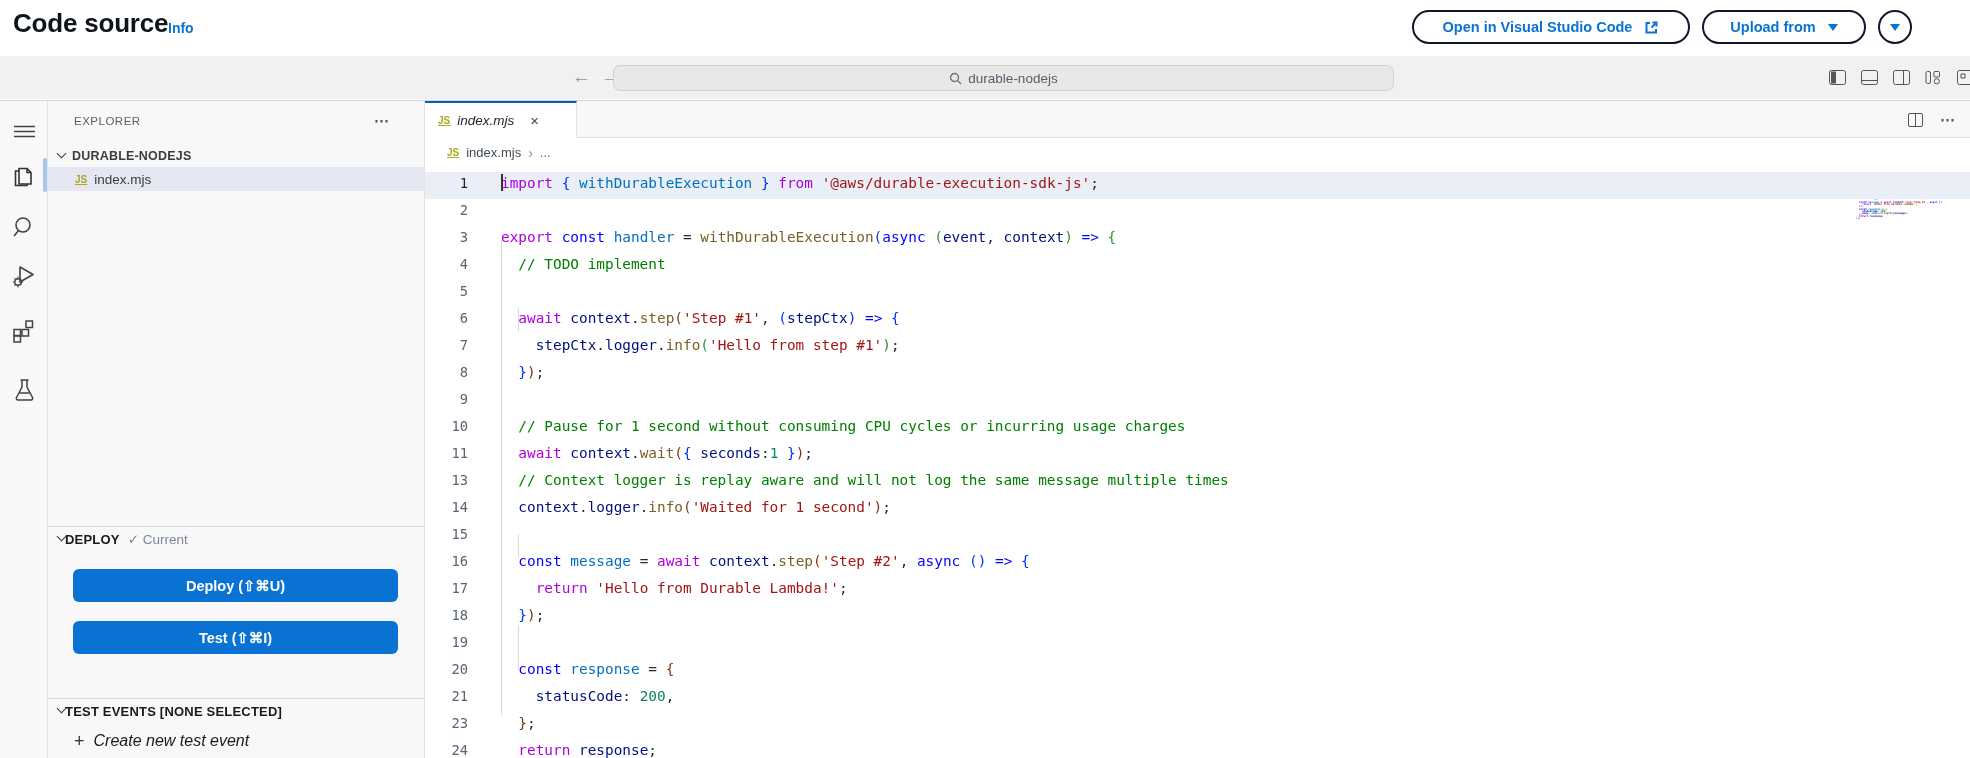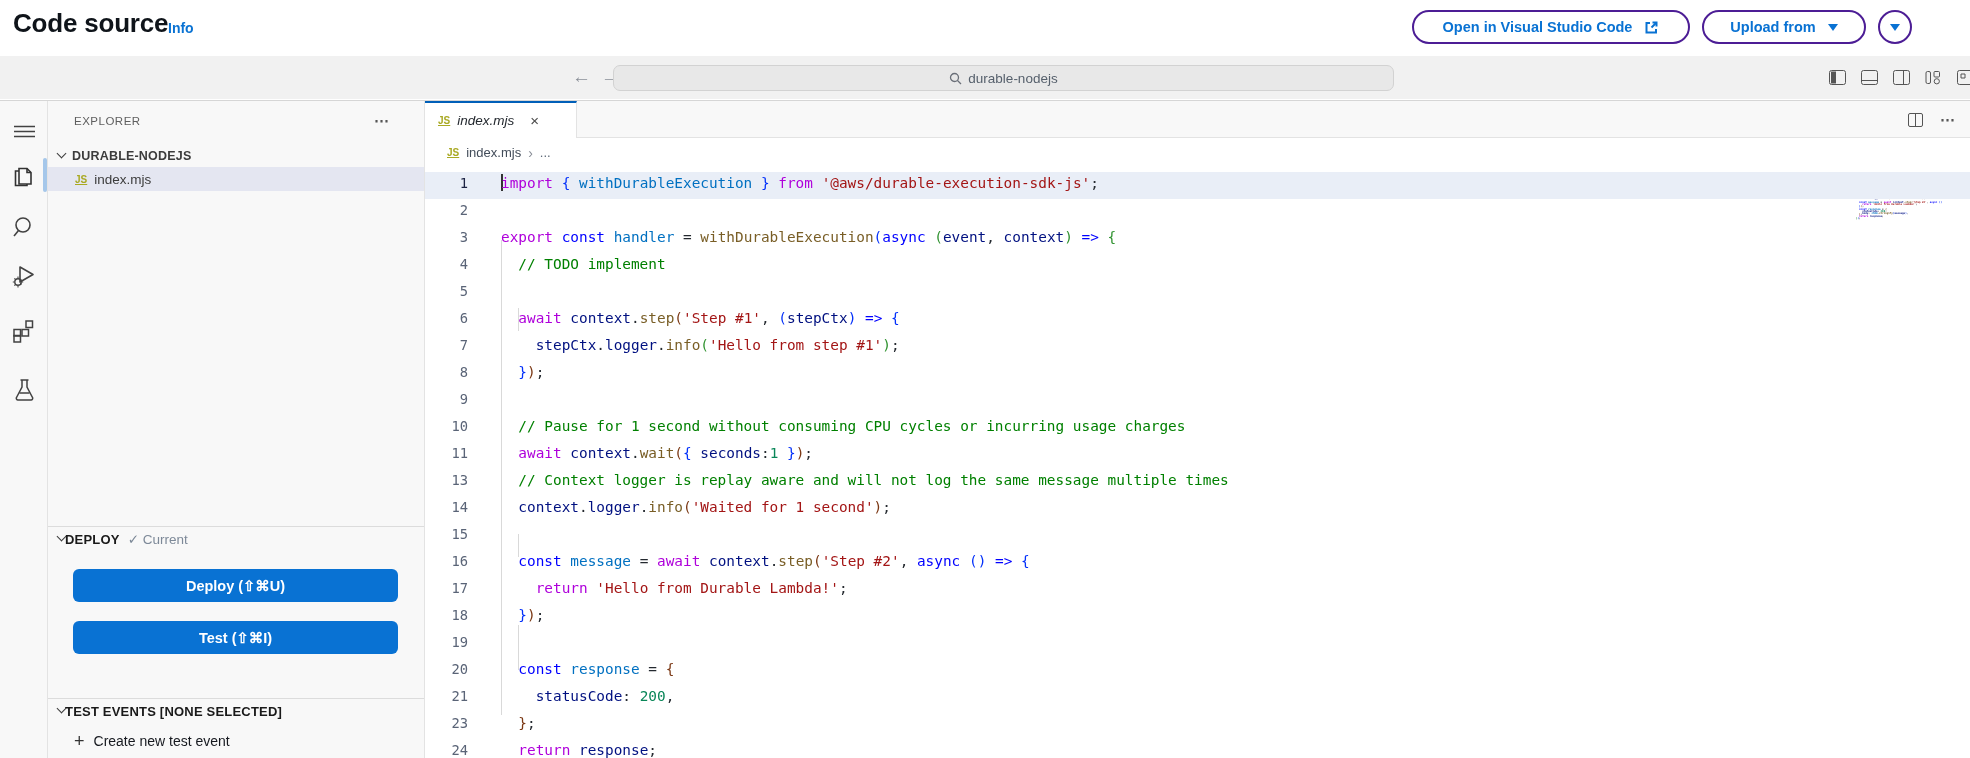--- a/index.html
+++ b/index.html
@@ -3,21 +3,21 @@
 <meta charset="utf-8">
 <style>
   * { box-sizing: border-box; }
   html,body { margin:0; padding:0; background:#fff; }
   body { font-family:"Liberation Sans", sans-serif; color:#16191f; }
   .page { position:relative; width:1970px; height:758px; overflow:hidden; background:#fff; }
 
   
   .hdr-title { position:absolute; left:13px; top:8px; font-size:26px; font-weight:700; color:#0f141a; letter-spacing:-0.2px; }
   .hdr-info { position:absolute; left:168px; top:20px; font-size:14px; font-weight:700; color:#0972d3; text-decoration:none; cursor:pointer; }
-  .pill-btn { position:absolute; top:10px; height:34px; border:2px solid #4c1d95; border-radius:17px; background:#fff; color:#0972d3; font-weight:700; font-size:14.5px; display:flex; align-items:center; justify-content:center; gap:12px; cursor:pointer; font-family:"Liberation Sans",sans-serif; }
+  .pill-btn { position:absolute; top:10px; height:34px; border:2px solid #0f172a; border-radius:17px; background:#fff; color:#0972d3; font-weight:700; font-size:14.5px; display:flex; align-items:center; justify-content:center; gap:12px; cursor:pointer; font-family:"Liberation Sans",sans-serif; }
   .btn-open { right:280px; width:278px; }
   .btn-upload { right:104px; width:164px; }
   .btn-circle { right:58px; width:34px; border-radius:50%; padding:0; }
   .caret-dn { width:0; height:0; border-left:5.5px solid transparent; border-right:5.5px solid transparent; border-top:7px solid #0972d3; display:inline-block; }
 
   
   .toolbar { position:absolute; left:0; top:56px; width:1970px; height:43px; background:#f1f1f1; }
   .nav-arrow { position:absolute; top:0; height:43px; line-height:41px; font-size:19px; color:#8a8f98; cursor:pointer; }
   .arrow-back { left:572px; } .arrow-fwd { left:601px; }
   .search-pill { position:absolute; left:613px; top:9px; width:781px; height:26px; background:#e8e8e8; border:1px solid #d2d2d2; border-radius:7px; display:flex; align-items:center; justify-content:center; gap:6px; color:#56606c; font-size:13.5px; cursor:pointer; }
@@ -45,21 +45,21 @@
   .js-badge { font-size:10px; font-weight:700; color:#a9a922; font-family:"Liberation Sans",sans-serif; flex:none;text-decoration:underline; }
   .file-label { font-size:13.5px; color:#3c3c3c; }
 
   .sect-border { position:absolute; left:0; right:0; height:0; border-top:1px solid #dcdcdc; }
   .sec-hdr { position:absolute; left:0; right:0; height:26px; display:flex; align-items:center; padding-left:10px; cursor:pointer; }
   .sec-hdr-label { font-size:13px; font-weight:700; color:#1a1a1a; letter-spacing:0.2px; }
   .sec-status { margin-left:8px; font-size:13.5px; color:#7d8998; }
   .aws-btn { position:absolute; left:25px; width:325px; height:33px; background:#0972d3; color:#fff; border:none; border-radius:6px; font-size:14.5px; font-weight:700; cursor:pointer; font-family:"Liberation Sans",sans-serif; }
   .create-row { position:absolute; left:0; top:627px; right:0; height:26px; display:flex; align-items:center; gap:9px; padding-left:26px; cursor:pointer; }
   .plus-glyph { font-size:18px; color:#333; font-weight:400; line-height:18px; }
-  .create-label { font-size:14px; color:#16191f; }
+  .create-label { font-size:16px; color:#16191f;font-style:italic; }
 
   
   .editor { position:absolute; left:425px; top:0; width:1545px; height:658px; background:#fff; }
   .tabbar { position:absolute; left:0; top:0; right:0; height:37px; background:#f8f8f8; }
   .tabbar::after { content:''; position:absolute; left:152px; right:0; bottom:0; height:1px; background:#e3e3e3; }
   .tab { position:absolute; left:0; top:0; width:152px; height:37px; background:#fff; border-top:2.5px solid #005fb8; border-right:1px solid #e3e3e3; display:flex; align-items:center; gap:7px; padding-left:13px; cursor:pointer; z-index:2; }
   .tab-name { font-size:13.5px; font-style:italic; color:#24292f; }
   .tab-close { margin-left:9px; font-size:15px; color:#4a4a4a; cursor:pointer; line-height:14px; }
   .tab-actions { position:absolute; right:14px; top:0; height:37px; display:flex; align-items:center; gap:17px; z-index:2; }
   .tab-actions .ic { display:flex; cursor:pointer; }

